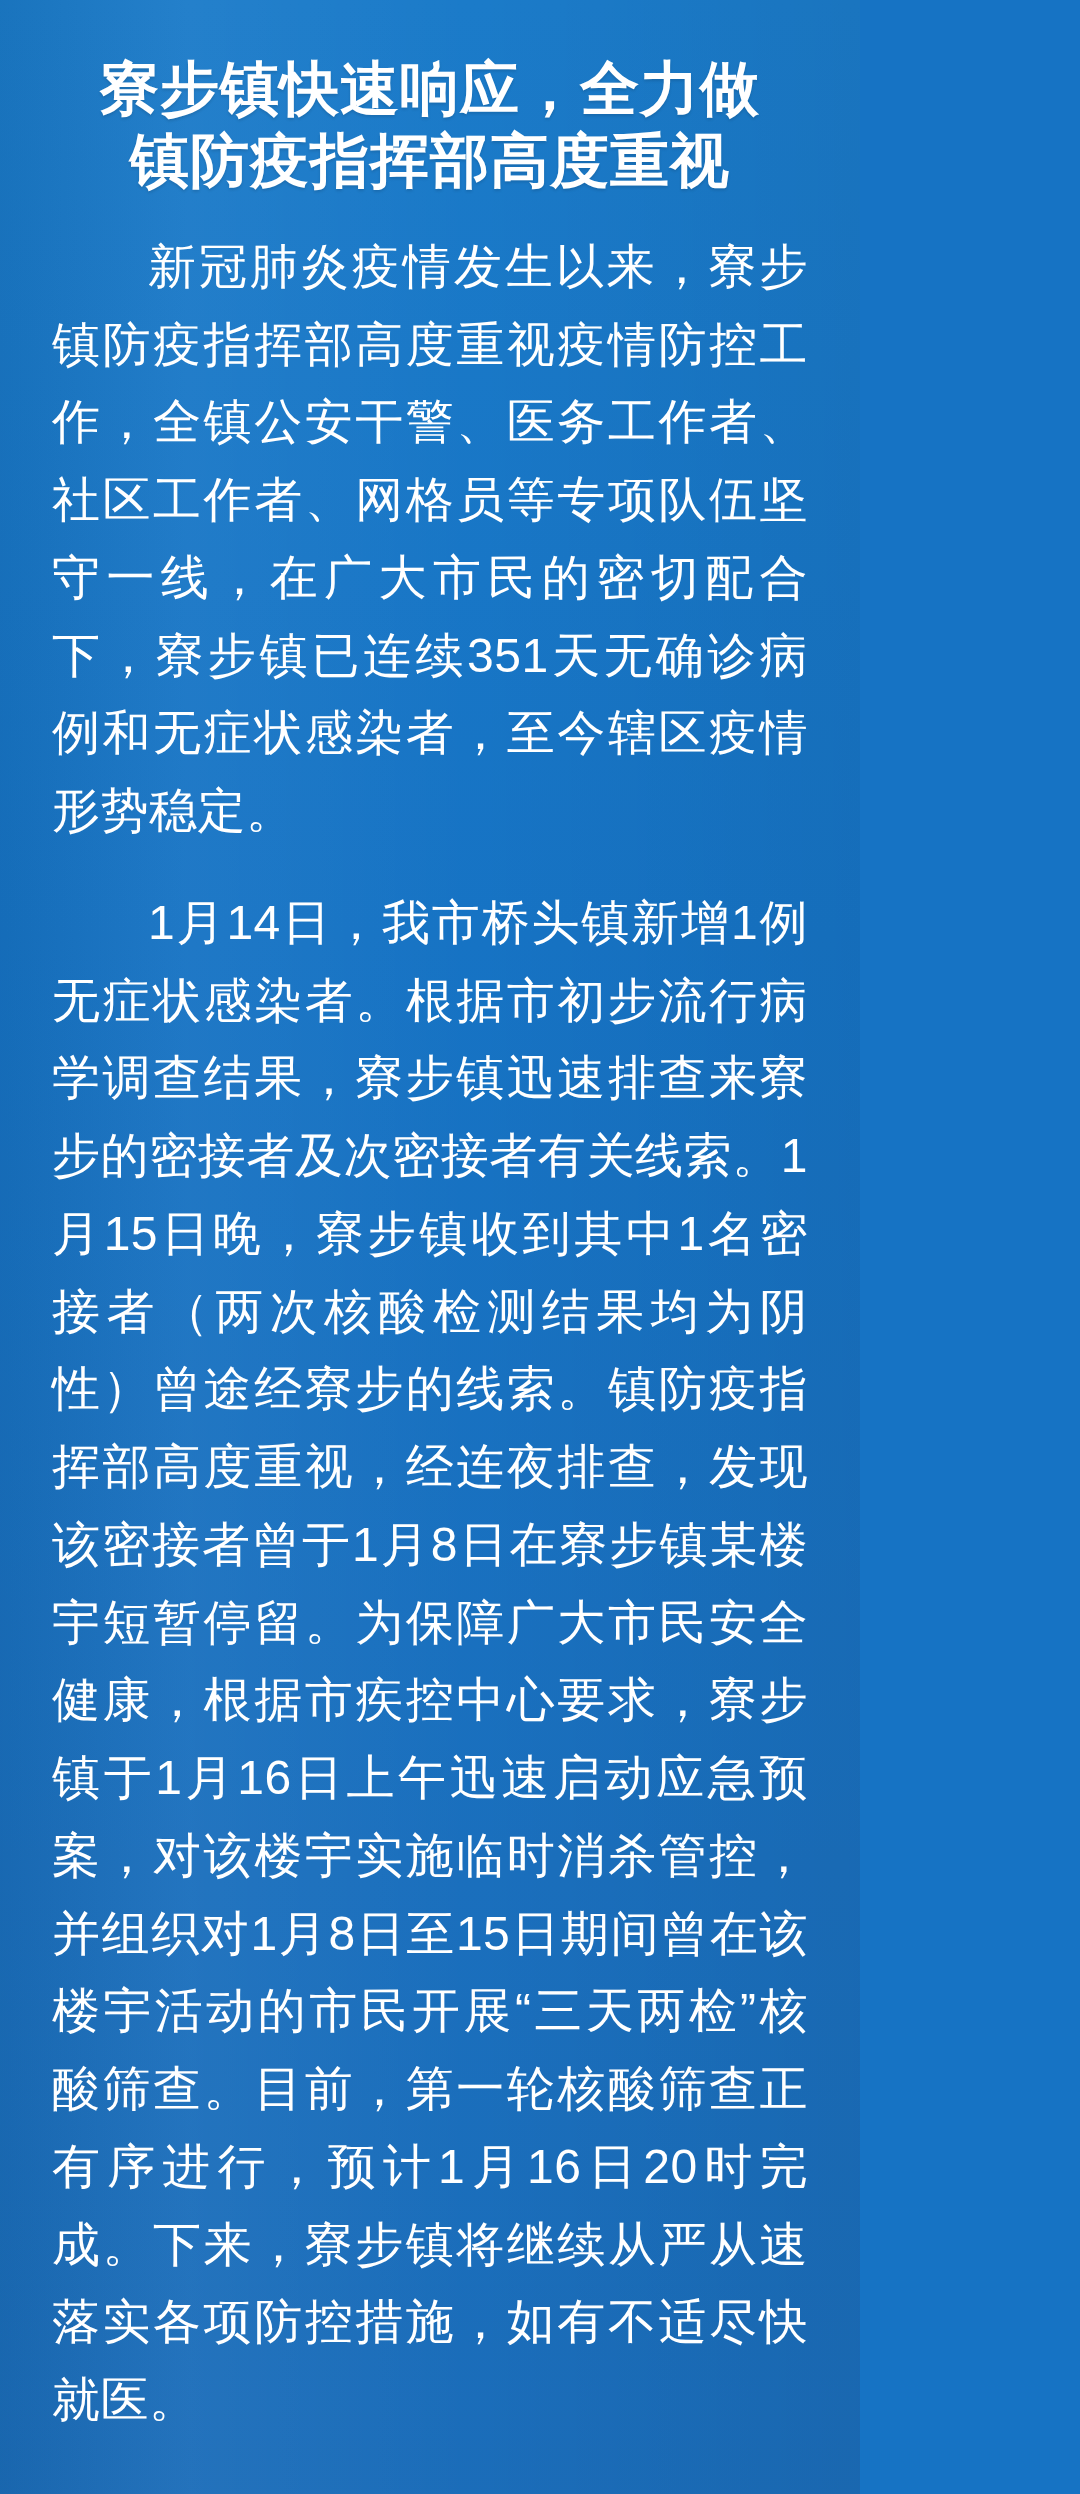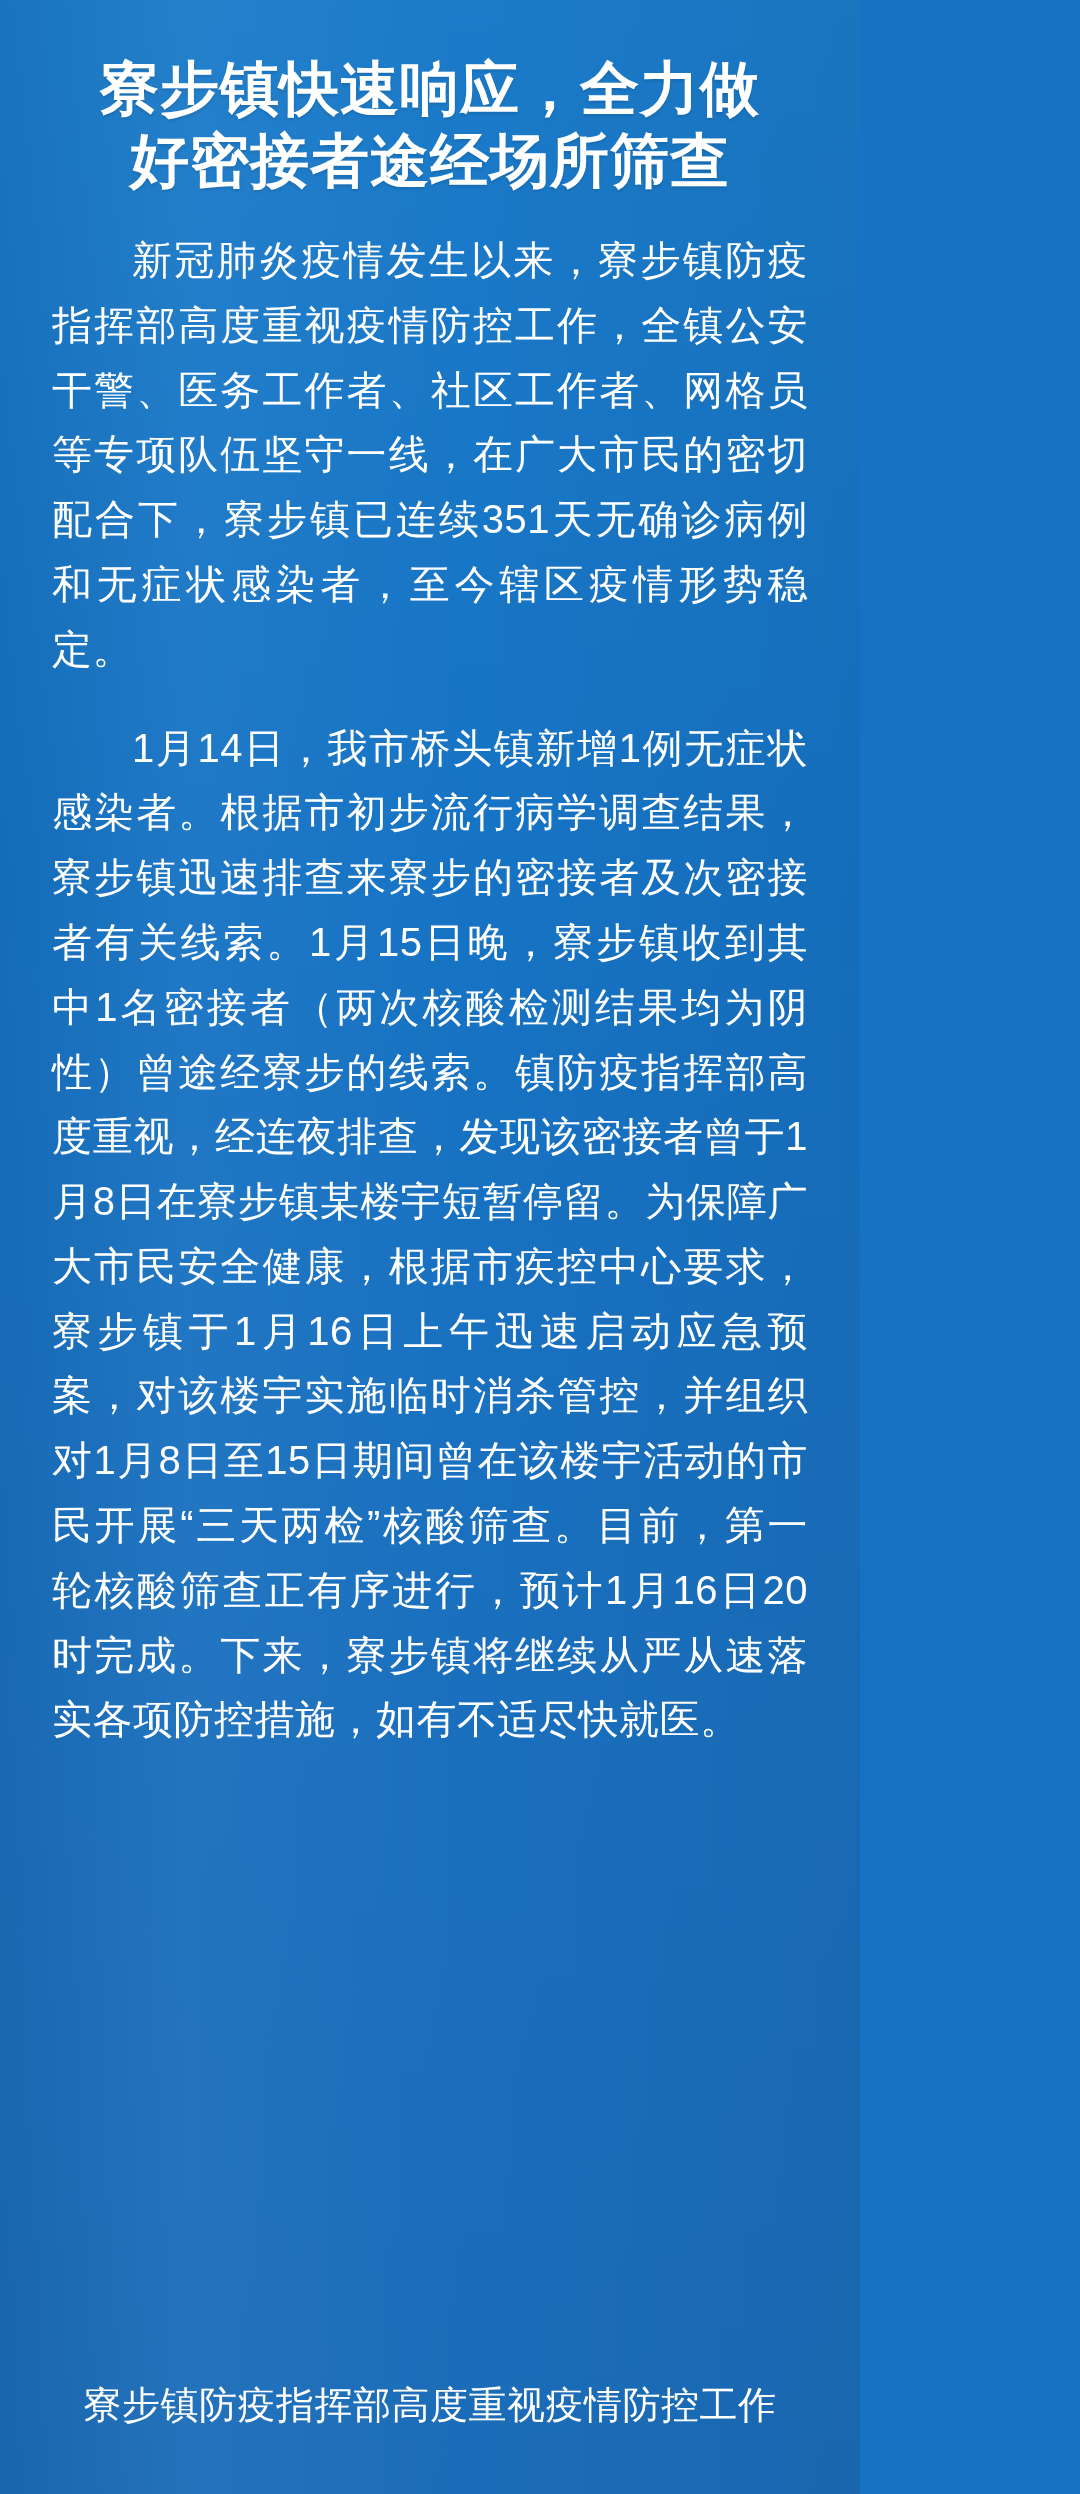--- a/index.html
+++ b/index.html
@@ -45,21 +45,21 @@
     font-weight: bold;
     text-align: center;
     letter-spacing: 1px;
     margin: 8px 0 30px 0;
     text-shadow: 0 2px 3px rgba(0,0,0,0.12);
   }
   .headline .line {
     display: block;
   }
   .body-block {
-    font-size: 40px;
+    font-size: 48px;
     line-height: 1.62;
     letter-spacing: 0.5px;
     text-align: justify;
     text-justify: inter-ideograph;
     margin: 0 0 34px 0;
     text-indent: 2em;
   }
   .body-block:last-of-type {
     margin-bottom: 0;
   }
@@ -86,21 +86,21 @@
   }
 </style>
 </head>
 <body>
 
 <div class="poster">
   <div class="content">
 
     <h1 class="headline">
       <span class="line">寮步镇快速响应，全力做</span>
-      <span class="line">好密接者途经场所筛查</span>
+      <span class="line">镇防疫指挥部高度重视</span>
     </h1>
 
     <p class="body-block">新冠肺炎疫情发生以来，寮步镇防疫指挥部高度重视疫情防控工作，全镇公安干警、医务工作者、社区工作者、网格员等专项队伍坚守一线，在广大市民的密切配合下，寮步镇已连续351天无确诊病例和无症状感染者，至今辖区疫情形势稳定。</p>
     <p class="body-block">1月14日，我市桥头镇新增1例无症状感染者。根据市初步流行病学调查结果，寮步镇迅速排查来寮步的密接者及次密接者有关线索。1月15日晚，寮步镇收到其中1名密接者（两次核酸检测结果均为阴性）曾途经寮步的线索。镇防疫指挥部高度重视，经连夜排查，发现该密接者曾于1月8日在寮步镇某楼宇短暂停留。为保障广大市民安全健康，根据市疾控中心要求，寮步镇于1月16日上午迅速启动应急预案，对该楼宇实施临时消杀管控，并组织对1月8日至15日期间曾在该楼宇活动的市民开展“三天两检”核酸筛查。目前，第一轮核酸筛查正有序进行，预计1月16日20时完成。下来，寮步镇将继续从严从速落实各项防控措施，如有不适尽快就医。</p>
 
     <div class="spacer"></div>
   </div>
 
   <div class="signature">
     <span class="org">寮步镇防疫指挥部高度重视疫情防控工作</span>

